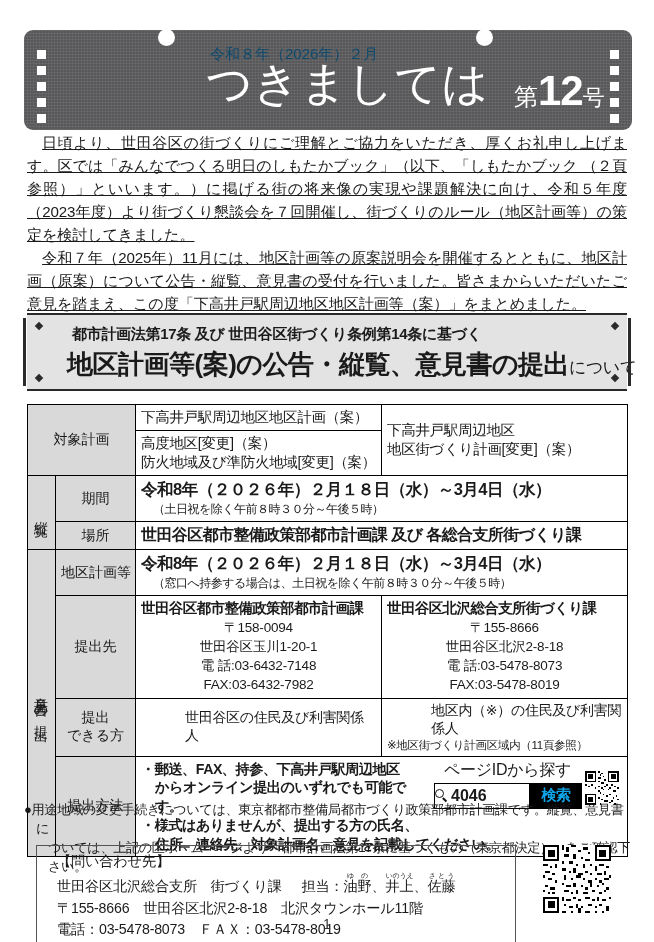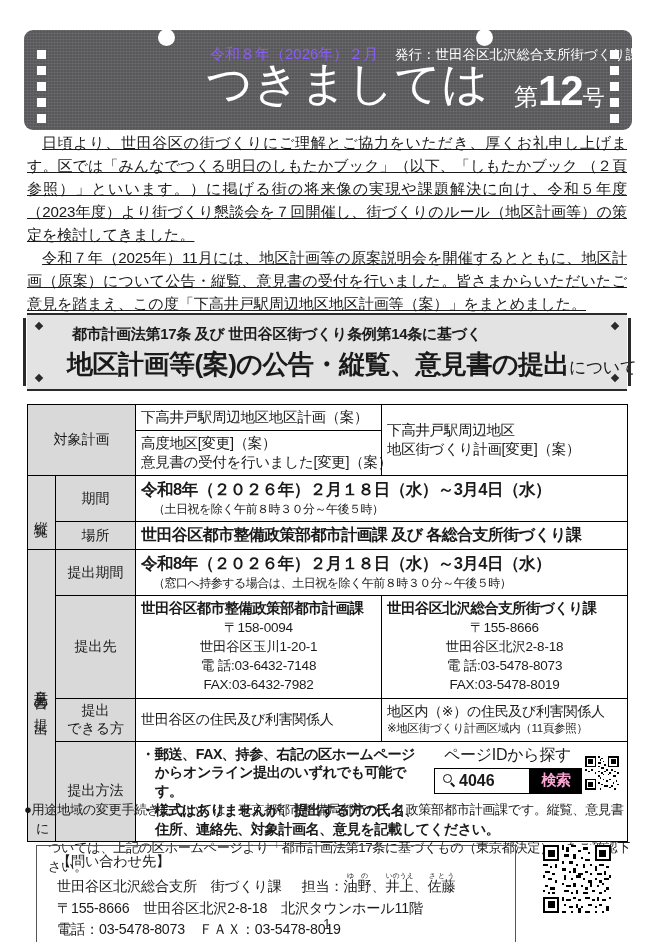--- a/index.html
+++ b/index.html
@@ -82,21 +82,21 @@
     align-items: center;
     justify-content: center;
     line-height: 1.12;
     font-size: 21px;
     letter-spacing: 0.5px;
     box-sizing: border-box;
   }
   .issue-date {
     position: absolute;
     left: 186px; top: 23px;
-    color: #8b5cf6;
+    color: #0c4a6e;
     font-size: 15px;
     white-space: nowrap;
   }
   .publisher {
     position: absolute;
     left: 371px; top: 24px;
     color: #ffffff;
     font-size: 13.5px;
     white-space: nowrap;
   }
@@ -252,21 +252,21 @@
     white-space: nowrap;
   }
   .addr {
     font-size: 13.5px;
     letter-spacing: -0.2px;
     text-align: center;
     line-height: 1.42;
   }
   .addr div { white-space: nowrap; }
 
-  .who-main { font-size: 14px; letter-spacing: -0.3px; }
+  .who-main { font-size: 14px; letter-spacing: -0.3px; margin-left: 44px; }
   .who-note { font-size: 11.5px; letter-spacing: -0.3px; }
 
   .method {
     font-size: 14.2px;
     font-weight: bold;
     line-height: 1.32;
     letter-spacing: -0.5px;
   }
   .method .ind { padding-left: 14px; display: block; }
 
@@ -290,21 +290,21 @@
     align-items: stretch;
     height: 26px;
   }
   .search-field {
     flex: 0 0 96px;
     border: 1.5px solid #000;
     background: #fff;
     display: flex;
     align-items: center;
     gap: 3px;
-    padding: 0 8px;
+    padding: 0 0;
     box-sizing: border-box;
   }
   .mag {
     width: 13px; height: 13px;
     flex: 0 0 13px;
     position: relative;
   }
   .mag::before {
     content: "";
     position: absolute;
@@ -324,21 +324,21 @@
     transform-origin: left center;
   }
   .search-num {
     font-size: 16px;
     font-weight: bold;
     letter-spacing: 0px;
   }
   .search-btn {
     flex: 0 0 52px;
     background: #000000;
-    color: #f9a8d4;
+    color: #0ea5e9;
     font-size: 15px;
     font-weight: bold;
     display: flex;
     align-items: center;
     justify-content: center;
     letter-spacing: -0.5px;
   }
   .qr-small {
     flex: 0 0 34px;
     margin-left: 3px;
@@ -416,21 +416,20 @@
       <div class="stem"></div>
         <div class="head"></div>
     </div>
     <div class="screw screw-2">
       <div class="stem"></div>
         <div class="head"></div>
     </div>
 
 
     <div class="issue-date">令和８年（2026年）２月</div>
-    <div class="publisher">発行：世田谷区北沢総合支所街づくり課</div>
     <div class="main-title">つきましては</div>
     <div class="issue-no">
       <span class="dai">第</span><span class="num">12</span><span class="gou">号</span>
     </div>
   </div>
 
   <div class="intro">
     <p>日頃より、世田谷区の街づくりにご理解とご協力をいただき、厚くお礼申し上げます。区では「みんなでつくる明日のしもたかブック」（以下、「しもたかブック （２頁参照）」といいます。）に掲げる街の将来像の実現や課題解決に向け、令和５年度（2023年度）より街づくり懇談会を７回開催し、街づくりのルール（地区計画等）の策定を検討してきました。</p>
     <p>令和７年（2025年）11月には、地区計画等の原案説明会を開催するとともに、地区計画（原案）について公告・縦覧、意見書の受付を行いました。皆さまからいただいたご意見を踏まえ、この度「下高井戸駅周辺地区地区計画等（案）」をまとめました。</p>
     <p>つきましては、地区計画等（案）について、下記の日程で公告・縦覧を行うとともに、意見書の提出を受け付けます。なお、地区計画等（案）の内容については、街づくり通信第１１号でお知らせしたものから変更ございません。</p>
@@ -462,21 +461,21 @@
           <div class="plan-line">下高井戸駅周辺地区地区計画（案）</div>
         </td>
         <td class="cell" rowspan="2">
           <div class="plan-line">下高井戸駅周辺地区</div>
           <div class="plan-line">地区街づくり計画[変更]（案）</div>
         </td>
       </tr>
       <tr>
         <td class="cell">
           <div class="plan-line">高度地区[変更]（案）</div>
-          <div class="plan-line">意見書の受付を行いました[変更]（案）</div>
+          <div class="plan-line">防火地域及び準防火地域[変更]（案）</div>
         </td>
       </tr>
 
       <tr>
         <td class="vlbl" rowspan="2">
           <div class="vtext">縦覧</div>
         </td>
         <td class="lbl">期間</td>
         <td class="cell" colspan="2">
           <div class="date-big">令和8年（２０２６年）２月１８日（水）～3月4日（水）</div>
@@ -488,21 +487,21 @@
         <td class="lbl">場所</td>
         <td class="cell" colspan="2">
           <div class="place-line">世田谷区都市整備政策部都市計画課 及び 各総合支所街づくり課</div>
         </td>
       </tr>
 
       <tr>
         <td class="vlbl" rowspan="4">
           <div class="vtext">意見書の提出</div>
         </td>
-        <td class="lbl">提出期間</td>
+        <td class="lbl">地区計画等</td>
         <td class="cell" colspan="2">
           <div class="date-big">令和8年（２０２６年）２月１８日（水）～3月4日（水）</div>
           <div class="date-sub">（窓口へ持参する場合は、土日祝を除く午前８時３０分～午後５時）</div>
         </td>
       </tr>
 
       <tr>
         <td class="lbl">提出先</td>
         <td class="cell">
           <div class="office">世田谷区都市整備政策部都市計画課</div>
@@ -603,21 +602,21 @@
                     <rect x="20" y="17" width="1" height="1"></rect>
                   <rect x="13" y="8" width="1" height="1"></rect>
                     <rect x="15" y="10" width="1" height="1"></rect>
                   <rect x="11" y="11" width="1" height="1"></rect>
                     <rect x="8" y="12" width="1" height="1"></rect>
                 </g>
               </svg>
             </div>
           </div>
           <div class="method">
-            <span>・郵送、FAX、持参、右記の区ホームページ</span>
+            <span>・郵送、FAX、持参、下高井戸駅周辺地区</span>
             <span class="ind">からオンライン提出のいずれでも可能です。</span>
             <span>・様式はありませんが、提出する方の氏名、</span>
             <span class="ind">住所、連絡先、対象計画名、意見を記載してください。</span>
           </div>
         </td>
       </tr>
     </tbody>
   </table>
 
   <div class="footnote">

